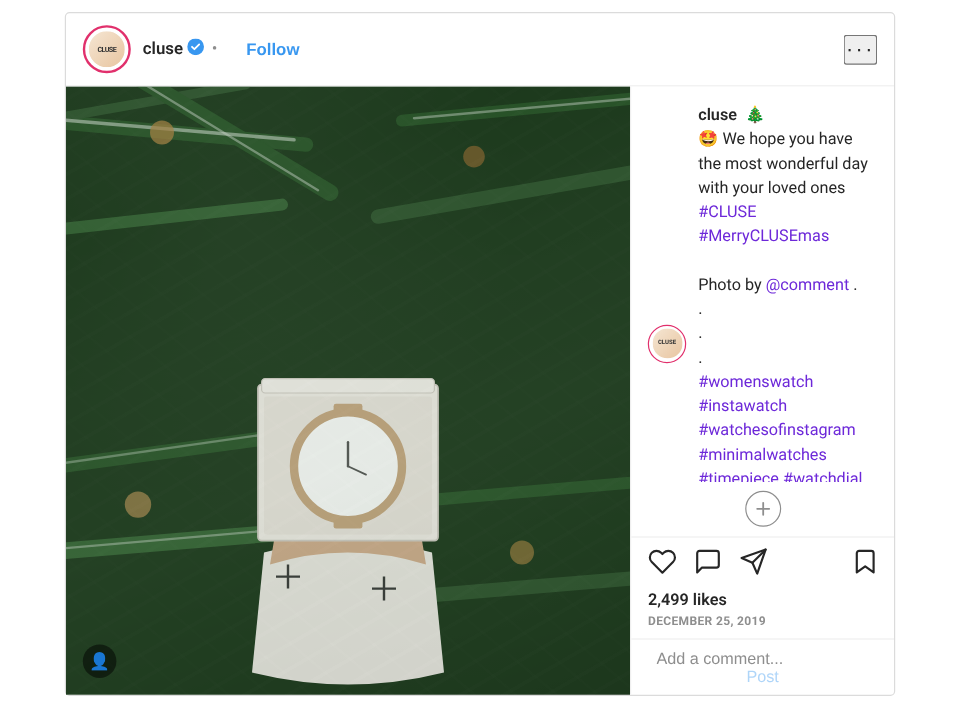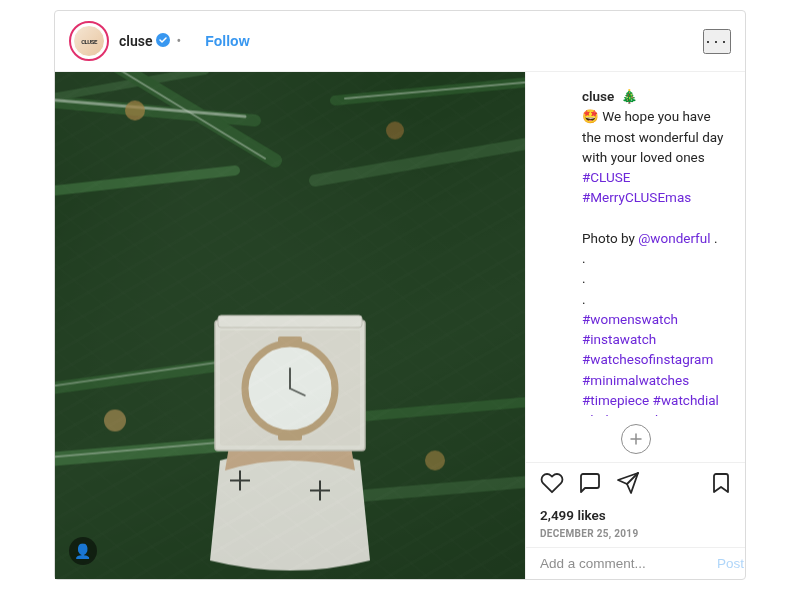--- a/index.html
+++ b/index.html
@@ -251,20 +251,21 @@
       flex-shrink: 0;
       font-weight: bold;
     }
     
     .add-comment-row {
       display: flex;
       align-items: center;
       padding: 8px 14px;
       border-top: 1px solid #efefef;
       flex-shrink: 0;
+      flex-direction: column;
     }
     .comment-input {
       flex: 1;
       border: none;
       outline: none;
       font-size: 13.5px;
       color: #262626;
       background: transparent;
     }
     .comment-input::placeholder {
@@ -372,31 +373,31 @@
       </svg>
 
       <div class="bottom-user">
         <span>👤</span>
       </div>
     </div>
 
     <div class="post-right">
 
       <div class="post-caption">
-        <div style="display:flex; align-items:flex-end; margin-bottom:6px;">
+        <div style="display:flex; align-items:center; margin-bottom:6px;">
           <div class="caption-avatar">
             <div class="caption-avatar-inner">
               <span style="font-size:5px;font-weight:bold;">CLUSE</span>
             </div>
           </div>
           <div style="flex:1;">
             <span class="caption-username">cluse</span><span> 🎄</span><br>
             <span>🤩 We hope you have the most wonderful day with your loved ones</span><br>
             <span class="hashtag">#CLUSE #MerryCLUSEmas</span><br><br>
-            <span>Photo by <span class="mention">@wonderful</span> .</span><br>
+            <span>Photo by <span class="mention">@comment</span> .</span><br>
             <span>.<br>.<br>.</span><br>
             <span class="hashtag">#womenswatch #instawatch<br>#watchesofinstagram #minimalwatches<br>#timepiece #watchdial #ladieswatch<br>#affordablewatches #christmastime<br>#christmasday</span>
           </div>
         </div>
         <div class="timestamp-small">43w</div>
       </div>
 
       <div class="add-comment-top">
         <div class="plus-circle">
           <svg width="16" height="16" viewBox="0 0 16 16" fill="none" stroke="#8e8e8e" stroke-width="1.5" stroke-linecap="round">

